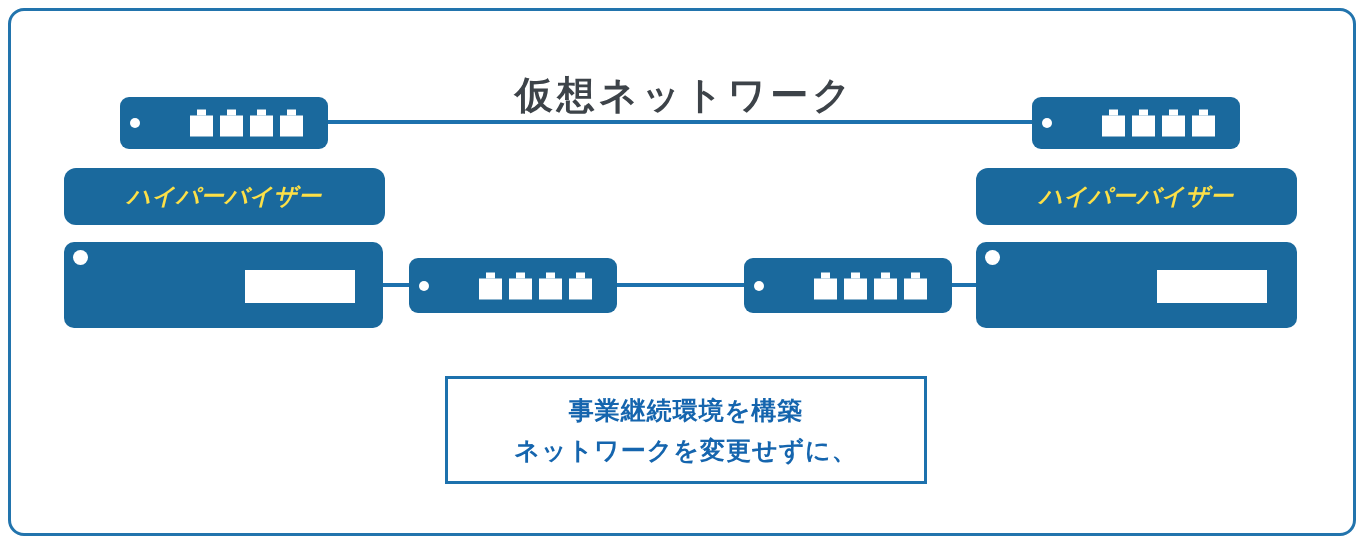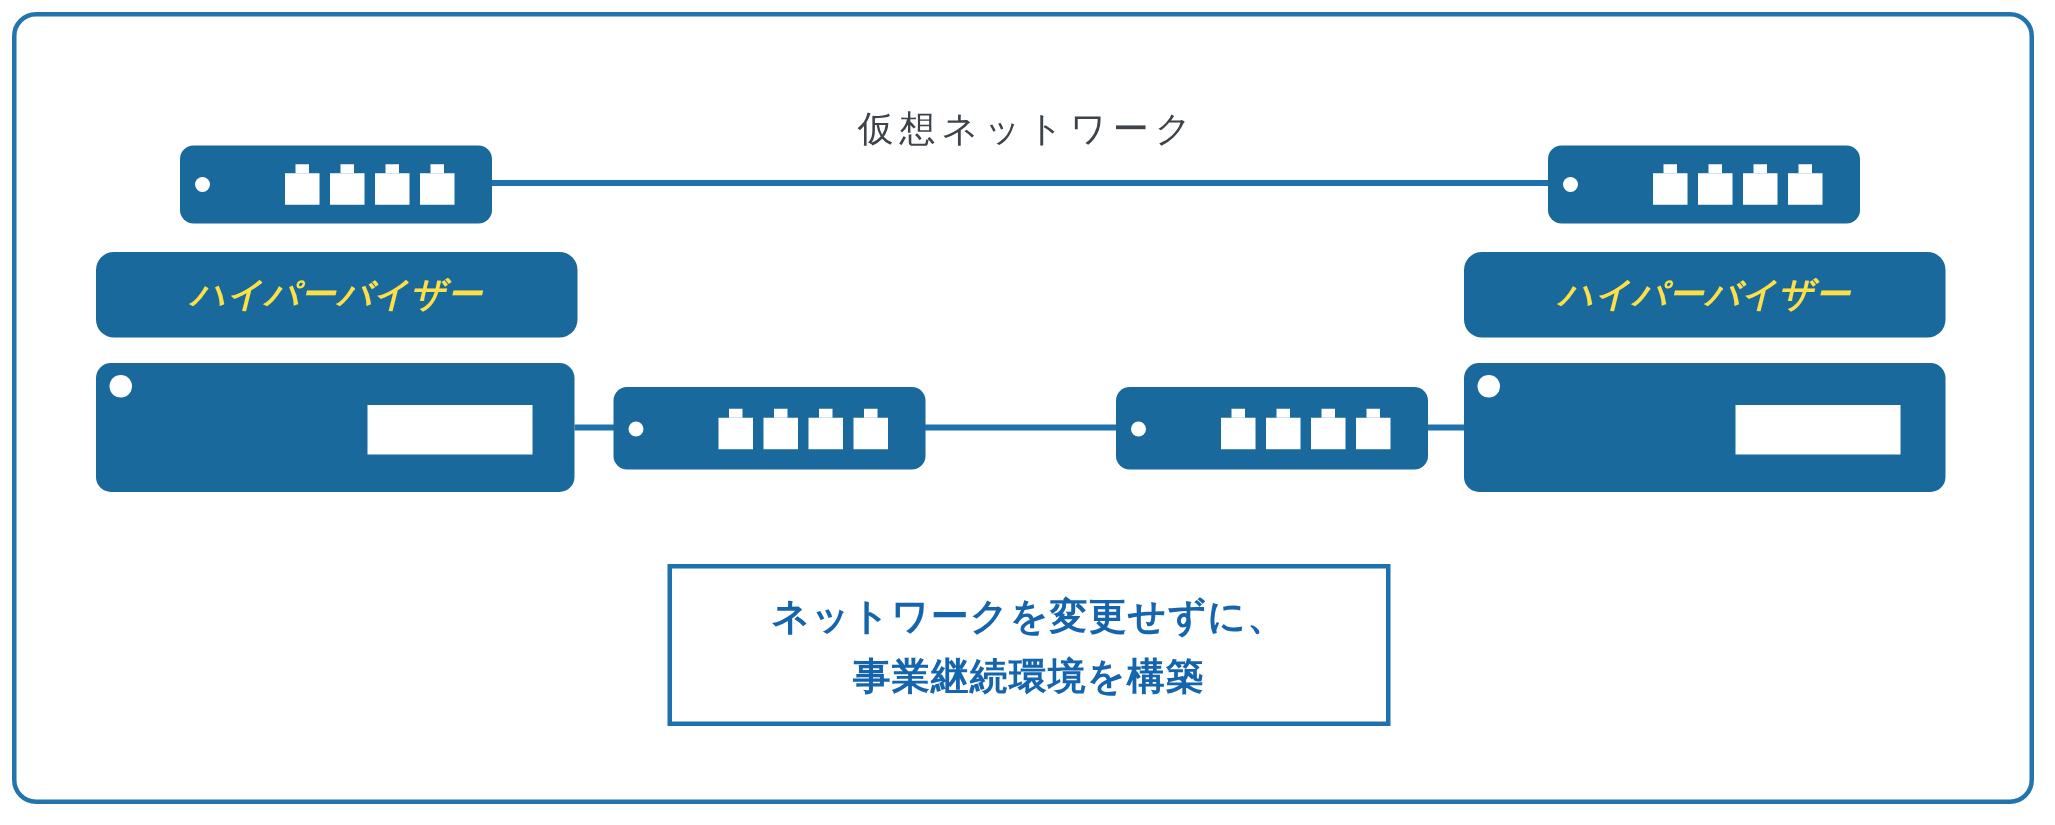--- a/index.html
+++ b/index.html
@@ -17,22 +17,22 @@
     width: 1348px; height: 528px;
     border: 3px solid var(--frame-blue);
     border-radius: 16px;
     box-sizing: border-box;
     z-index: 0;
   }
   .title {
     position: absolute;
     width: 500px;
     text-align: center;
-    font-weight: normal;
-    font-size: 24px;
+    font-weight: bold;
+    font-size: 38px;
     letter-spacing: 4px;
     color: var(--title-gray);
     z-index: 3;
     white-space: nowrap;
   }
   .title-virtual  { left: 435px; top: 70px; }
   .title-physical { left: 435px; top: 204px; }
   .link-line {
     position: absolute;
     height: 4px;
@@ -204,17 +204,17 @@
     <span class="led"></span>
     <span class="ports">
       <span class="port"></span>
       <span class="port"></span>
       <span class="port"></span>
       <span class="port"></span>
     </span>
   </div>
 
   <div class="caption">
+    <div>事業継続環境を構築</div>
     <div>ネットワークを変更せずに、</div>
-    <div>事業継続環境を構築</div>
   </div>
 
 </div>
 
 </body></html>

